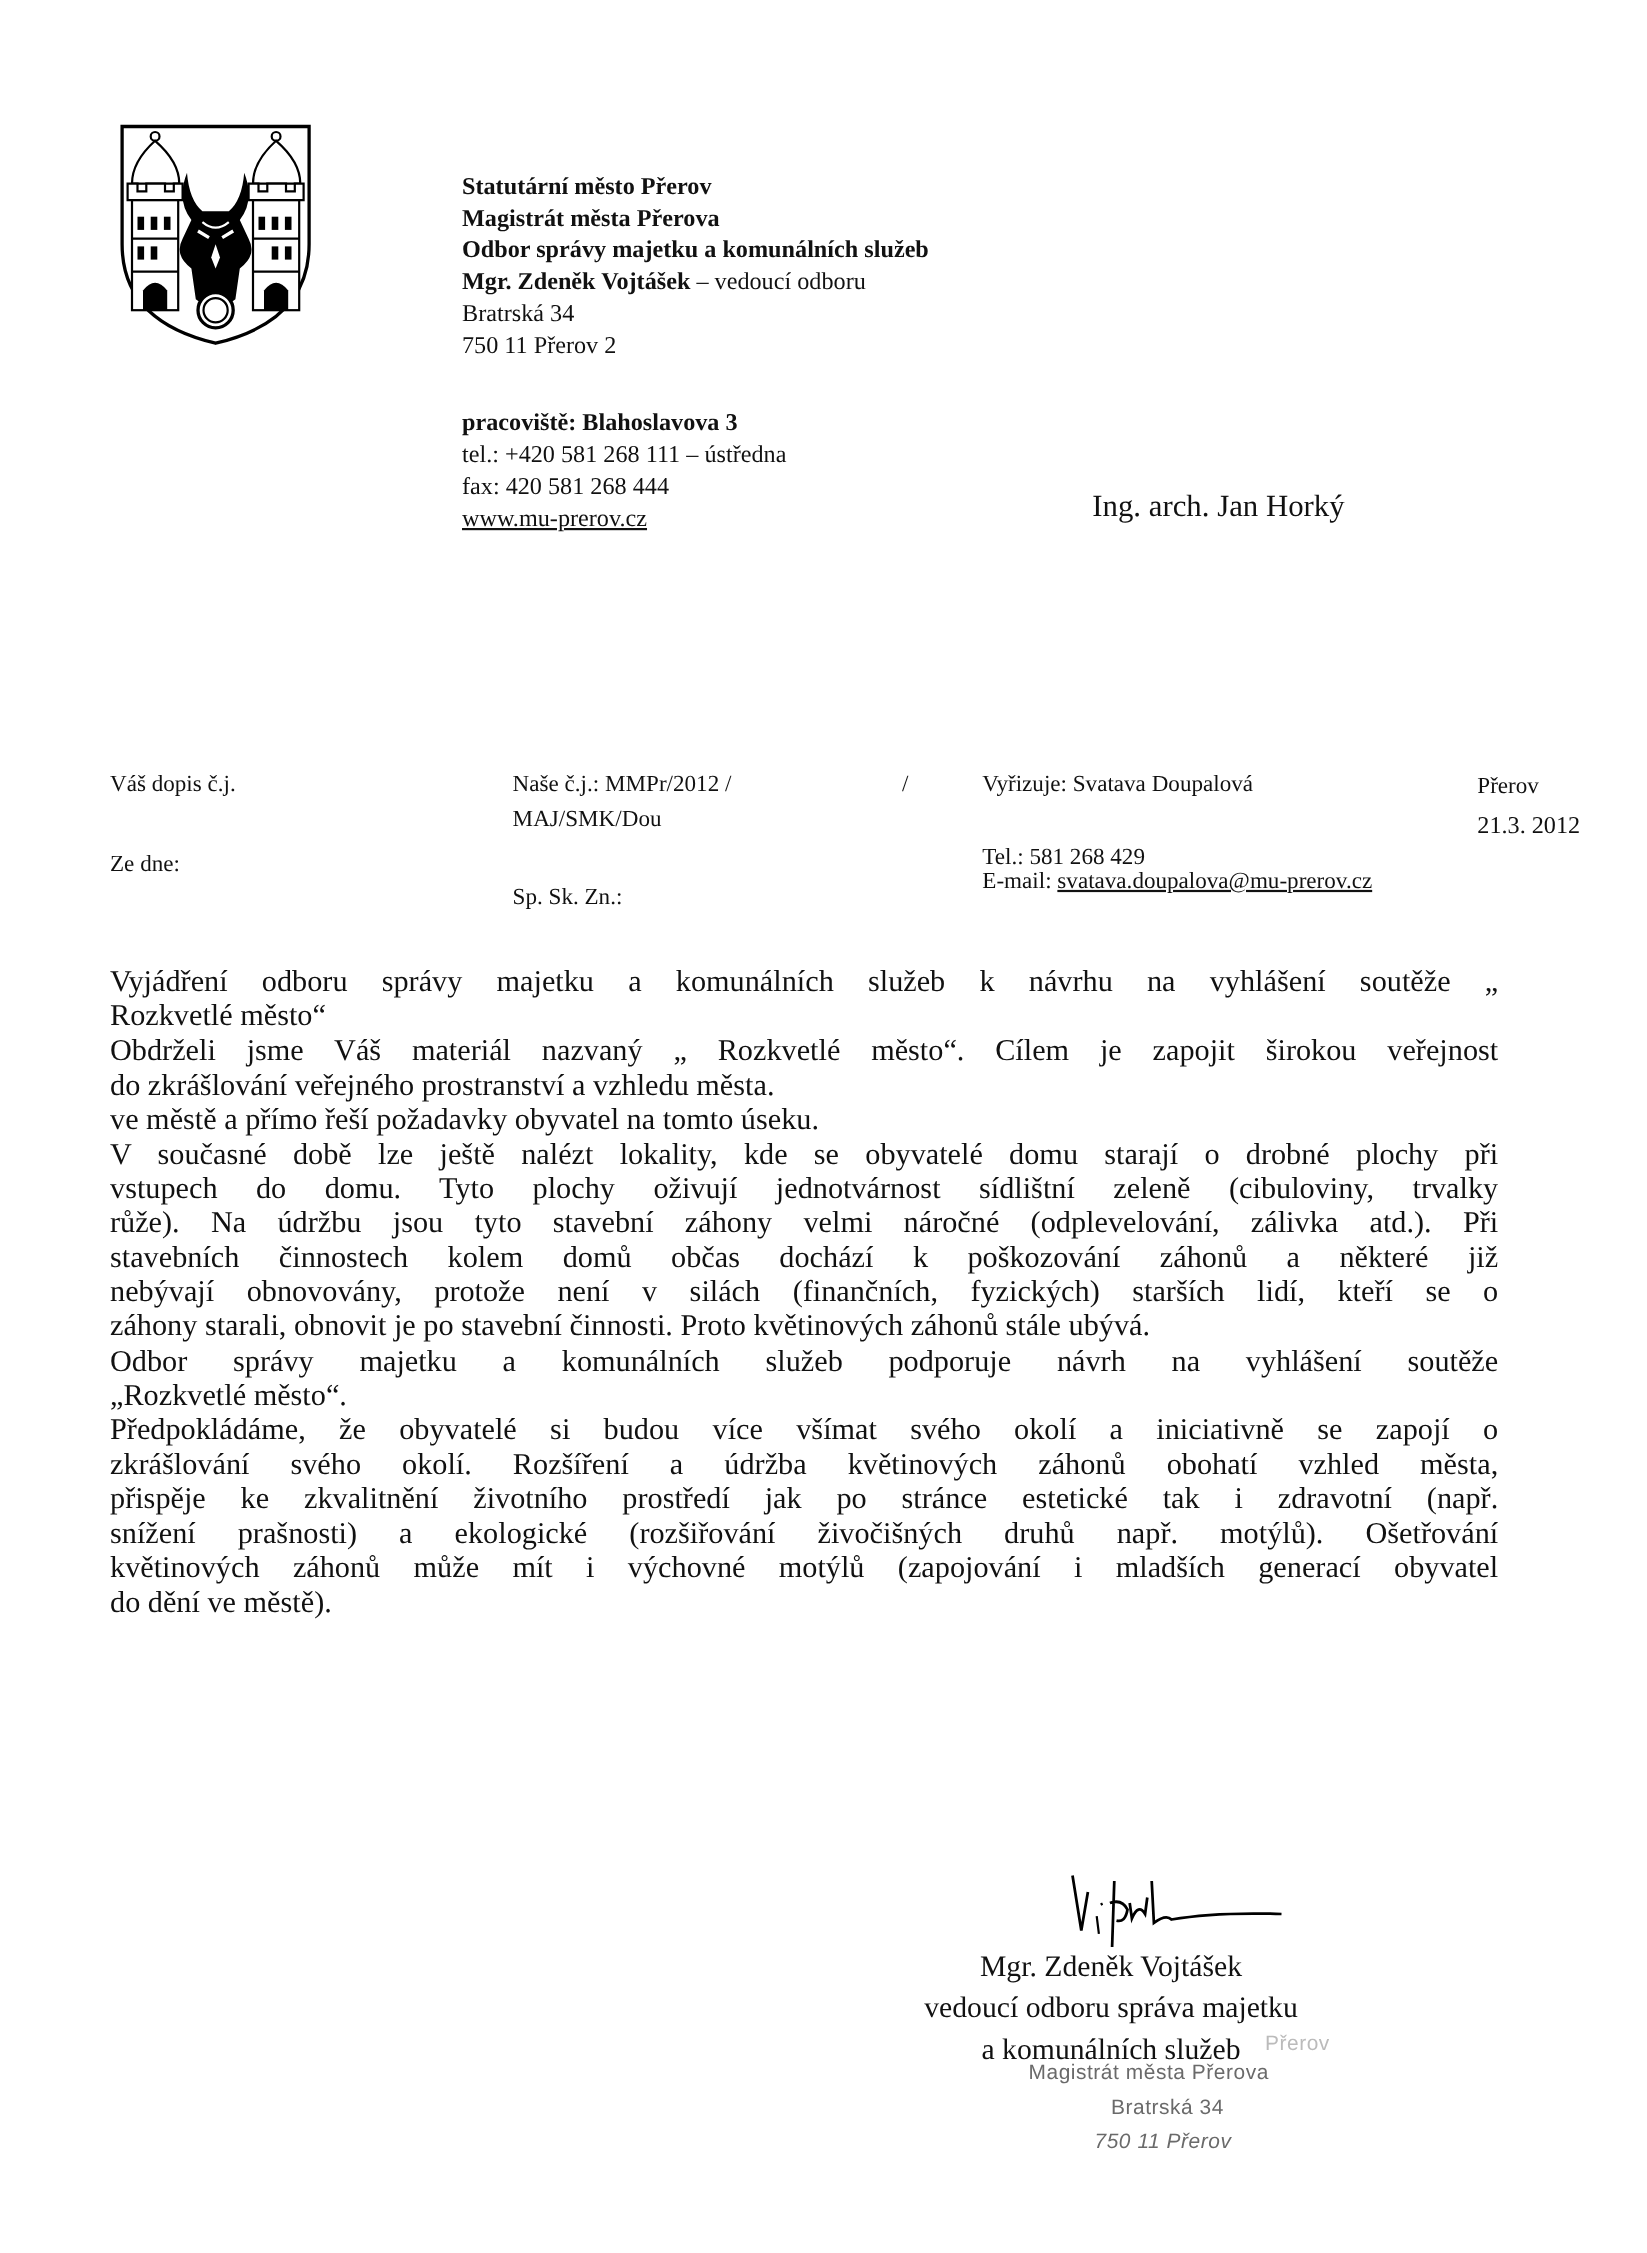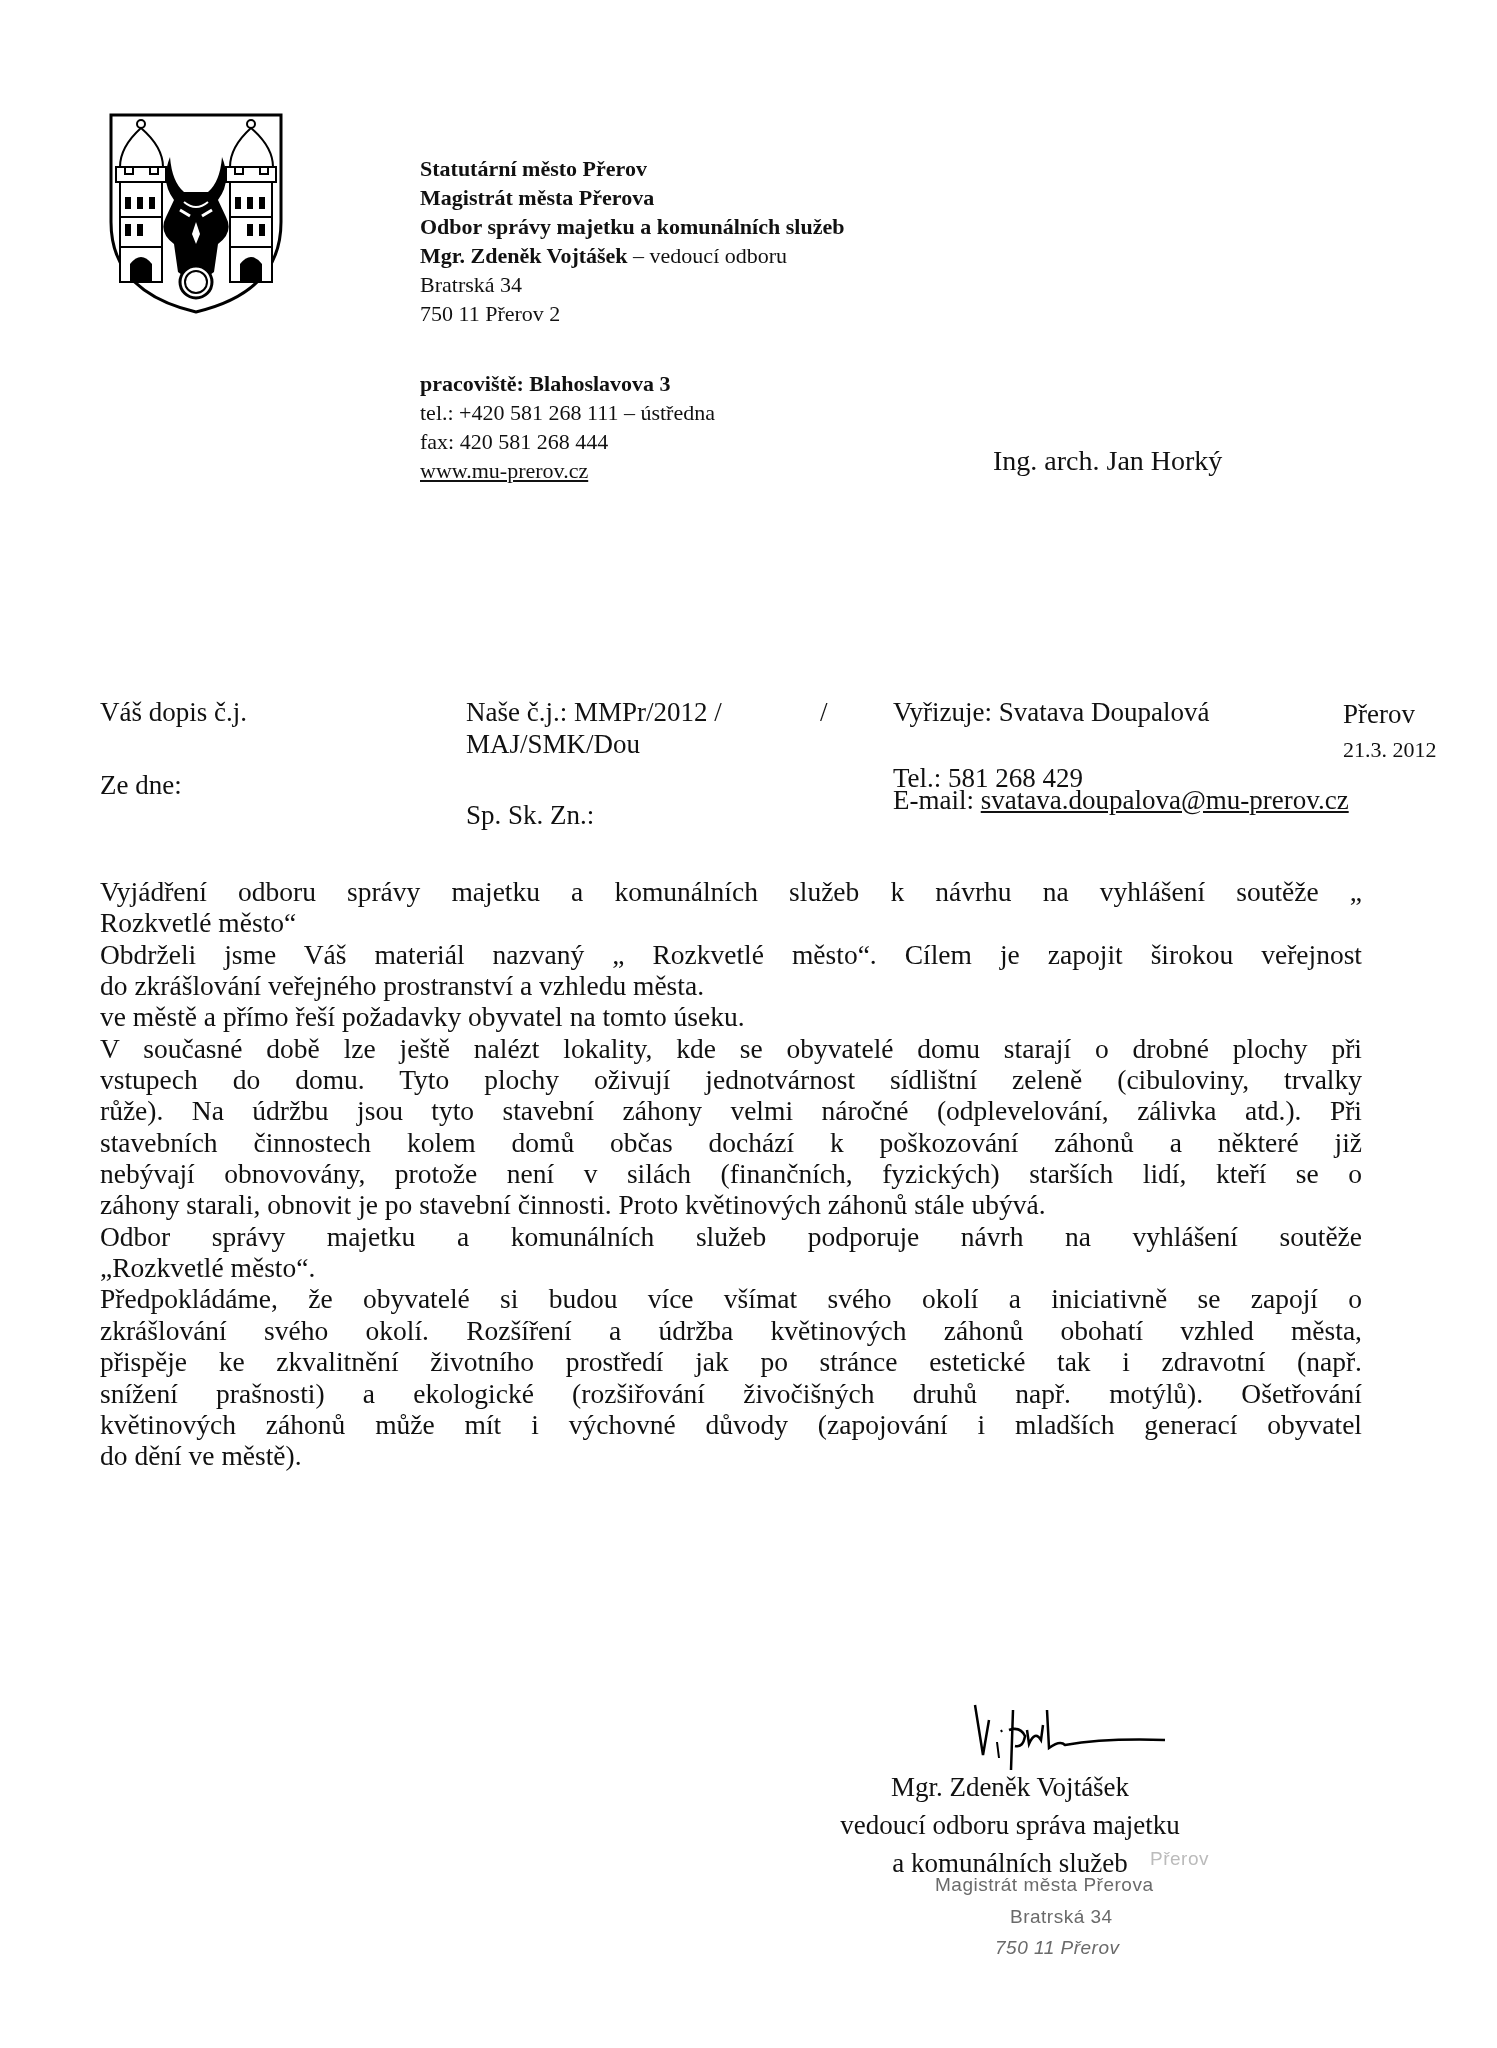--- a/index.html
+++ b/index.html
@@ -5,21 +5,21 @@
   html, body { margin:0; padding:0; background:#ffffff; }
   body { width:1497px; height:2048px; position:relative; overflow:hidden; color:#111; font-family:"Liberation Serif", serif; }
   .abs { position:absolute; white-space:nowrap; }
   .logo { position:absolute; left:108px; top:112px; width:176px; height:204px; }
   .hdr { position:absolute; left:420px; top:114px; font-size:22px; line-height:29px;margin-top:40px; }
   .hdr .b { font-weight:bold; }
   .hdr .line { white-space:nowrap; height:29px; }
   .hdr .gap { height:41px; }
   .link { text-decoration:underline; }
   .recipient { left:993px; top:445px; font-size:28px; }
-  .ref { font-size:27px; line-height:24px; }
+  .ref { font-size:21px; line-height:24px; }
   .body { position:absolute; left:100px; top:876px; width:1262px; font-size:27.5px; line-height:31.35px; }
   .body .ln { display:block; white-space:nowrap; text-align:justify; text-align-last:justify; height:31.35px; overflow:visible; }
   .body .ln.last { text-align-last:left; }
   .sig-block { position:absolute; left:760px; top:1768px; width:500px; font-size:27px; line-height:38px; text-align:center; }
   .sig-block .ln { white-space:nowrap; }
   .stamp { position:absolute; font-family:"Liberation Sans", sans-serif; color:#6a6a6a; font-size:19px; white-space:nowrap; letter-spacing:0.5px; }
   .signature { position:absolute; left:965px; top:1700px; width:210px; height:75px; }
 </style>
 </head>
 <body>
@@ -100,21 +100,21 @@
   <span class="ln">růže). Na údržbu jsou tyto stavební záhony velmi náročné (odplevelování, zálivka atd.). Při</span>
   <span class="ln">stavebních činnostech kolem domů občas dochází k poškozování záhonů a některé již</span>
   <span class="ln">nebývají obnovovány, protože není v silách (finančních, fyzických) starších lidí, kteří se o</span>
   <span class="ln last">záhony starali, obnovit je po stavební činnosti. Proto květinových záhonů stále ubývá.</span>
   <span class="ln">Odbor správy majetku a komunálních služeb podporuje návrh na vyhlášení soutěže</span>
   <span class="ln last">„Rozkvetlé město“.</span>
   <span class="ln">Předpokládáme, že obyvatelé si budou více všímat svého okolí a iniciativně se zapojí o</span>
   <span class="ln">zkrášlování svého okolí. Rozšíření a údržba květinových záhonů obohatí vzhled města,</span>
   <span class="ln">přispěje ke zkvalitnění životního prostředí jak po stránce estetické tak i zdravotní (např.</span>
   <span class="ln">snížení prašnosti) a ekologické (rozšiřování živočišných druhů např. motýlů). Ošetřování</span>
-  <span class="ln">květinových  záhonů může mít i výchovné důvody (zapojování i mladších generací obyvatel</span>
+  <span class="ln">květinových  záhonů může mít i výchovné motýlů (zapojování i mladších generací obyvatel</span>
   <span class="ln last">do dění ve městě).</span>
 </div>
 
 <svg class="signature" viewBox="0 0 210 75">
   <path d="M10 5 L18 55 L24 20" fill="none" stroke="#000" stroke-width="2.5"></path>
   <path d="M32 42 L34 58 M36 30 L37 32" fill="none" stroke="#000" stroke-width="2"></path>
   <path d="M48 10 L46 70 M44 30 Q55 26 60 36 Q58 48 50 46 M62 30 L64 44 Q70 30 76 40 L78 25 M82 10 L84 48 Q95 40 100 45 Q140 38 200 40" fill="none" stroke="#000" stroke-width="2.5"></path>
 </svg>
 
 <div class="sig-block">

